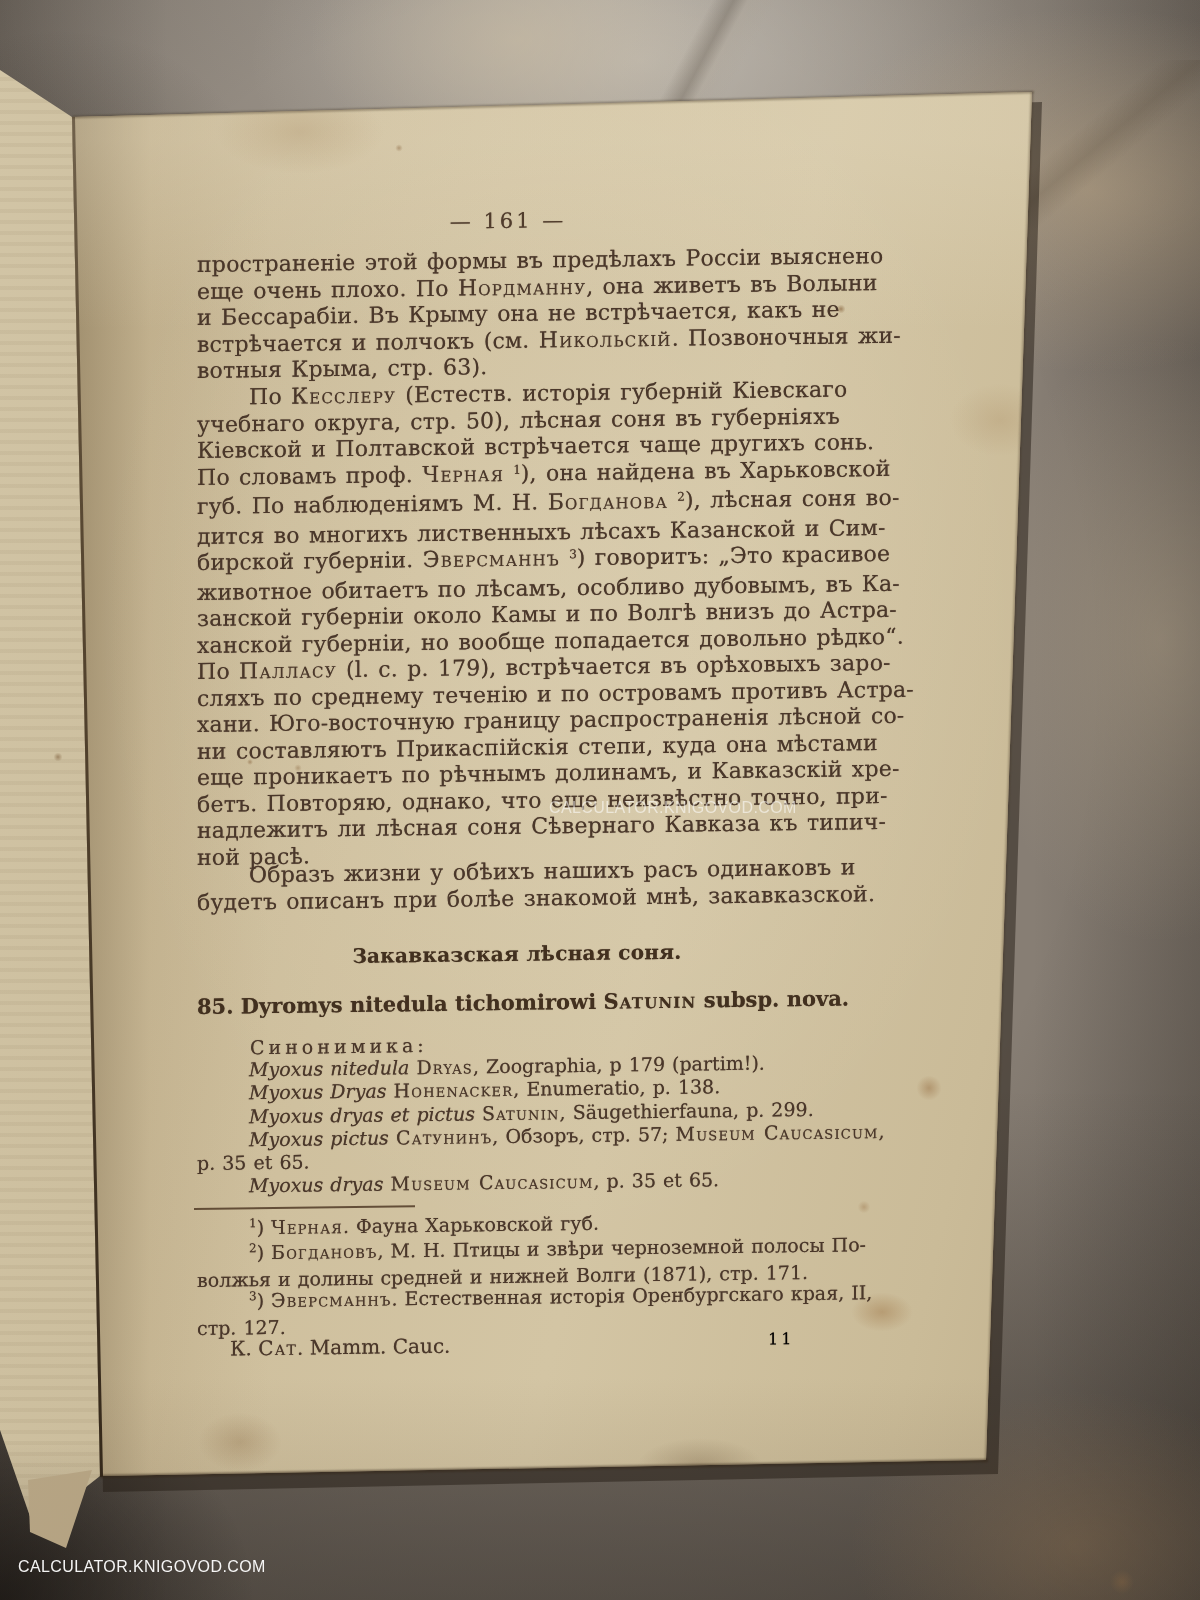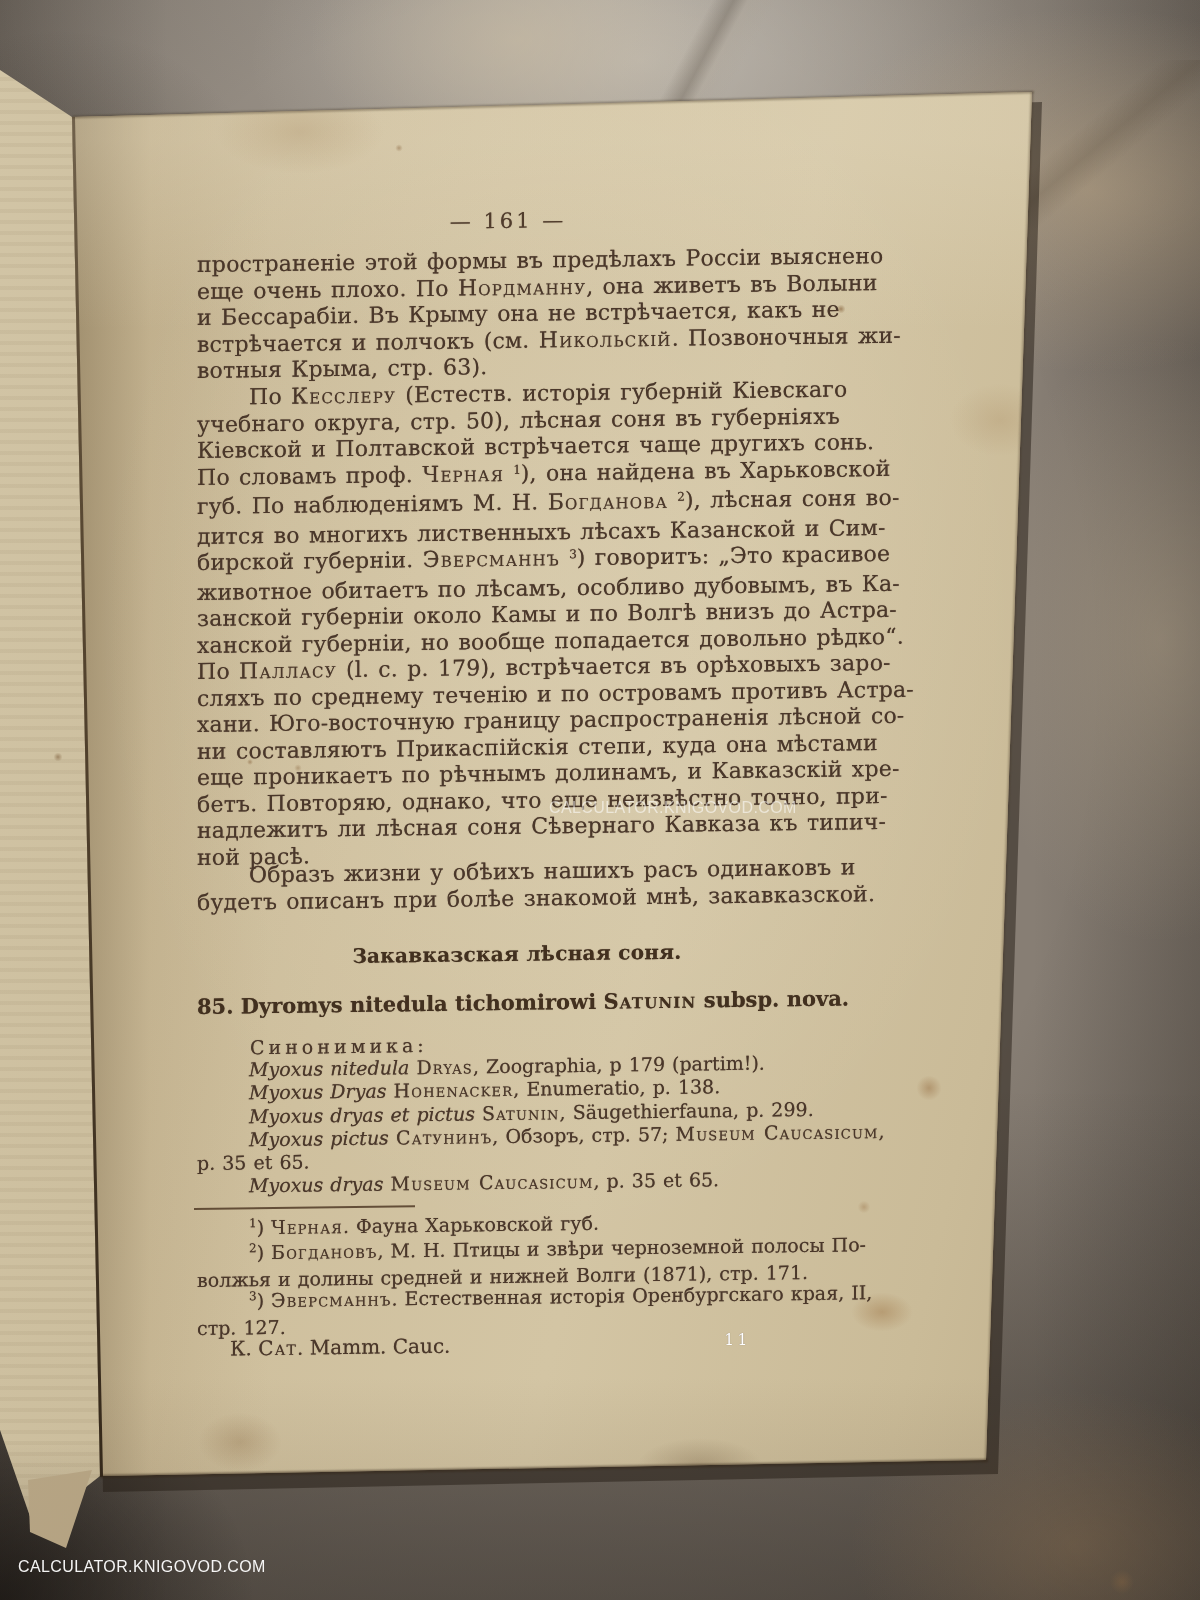--- a/index.html
+++ b/index.html
@@ -122,21 +122,21 @@
   #syn-list{left:197px;top:1059px;line-height:23.3px;}
   #syn-list .line{margin-left:52px;}
   #syn-list .line:nth-child(5){margin-left:0;}
   #footnote-rule{left:194px;top:1208px;width:221px;height:2px;background:rgba(80,58,38,.85);}
   .fnote{line-height:24px;}
   .fnote .line:first-child{margin-left:52px;}
   #footnote-1{left:197px;top:1216px;}
   #footnote-2{left:197px;top:1241px;}
   #footnote-3{left:197px;top:1289px;}
   #footer-sig{left:230px;top:1337px;font-size:20px;}
-  #footer-num{left:724px;top:1337px;font-size:16px;letter-spacing:3px;color:#ffffff;}
+  #footer-num{left:768px;top:1337px;font-size:16px;letter-spacing:3px;color:#000000;}
   
   .sc{font-variant:small-caps;letter-spacing:1.2px;}
   .i{font-style:italic;}
   .b{font-weight:bold;}
   .sup{font-size:12px;position:relative;top:-7px;letter-spacing:0;}
   
   .wm{
     position:absolute;font-family:Liberation Sans, sans-serif;
     font-size:16px;letter-spacing:.4px;white-space:nowrap;
   }

